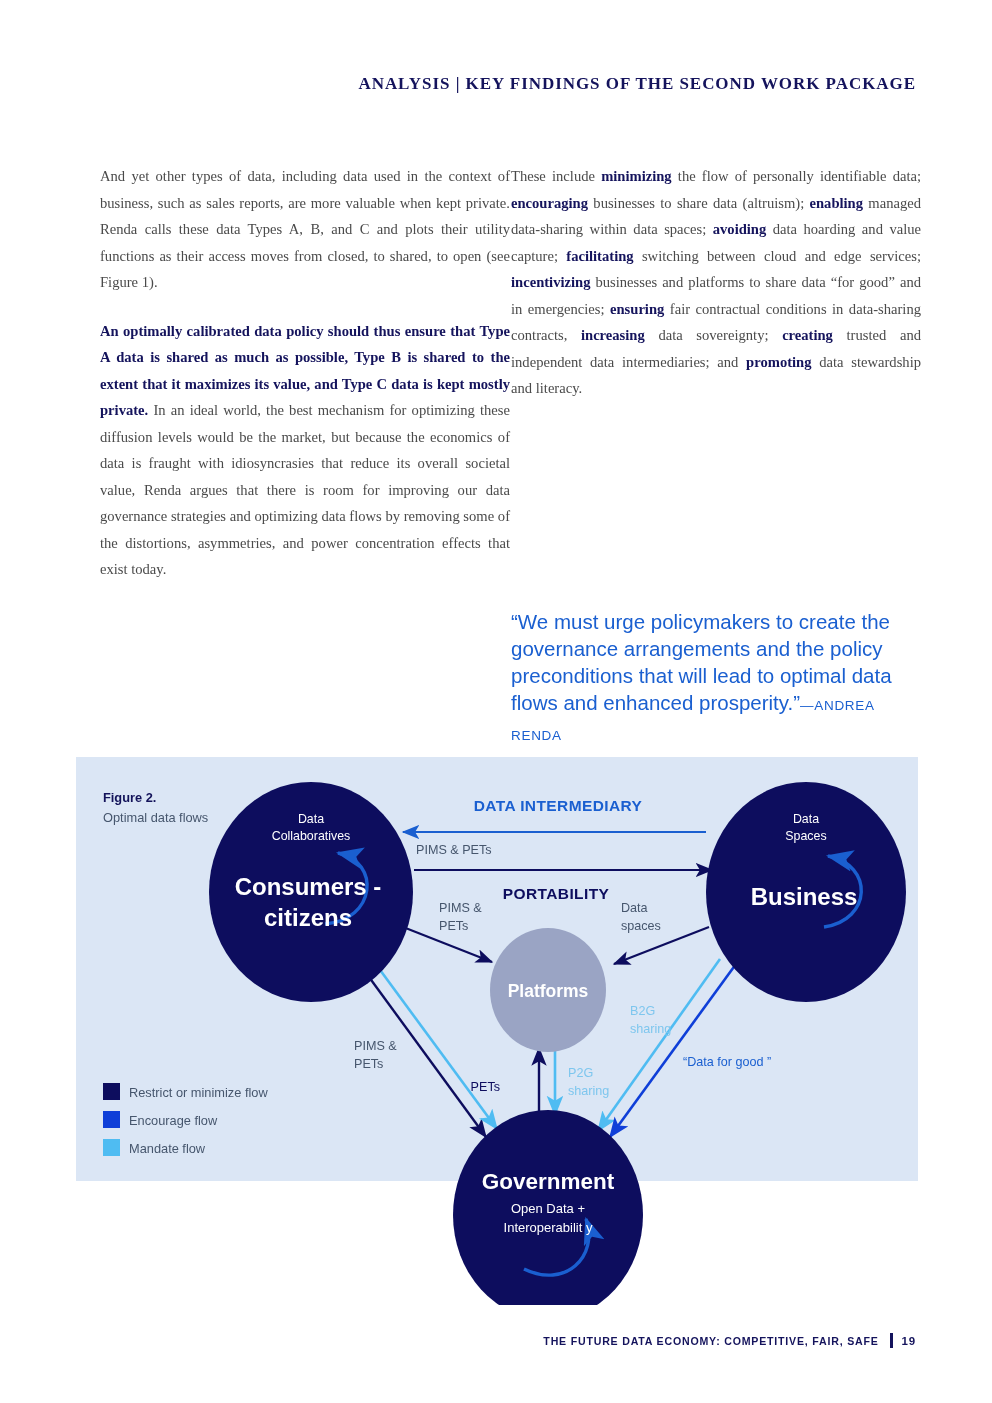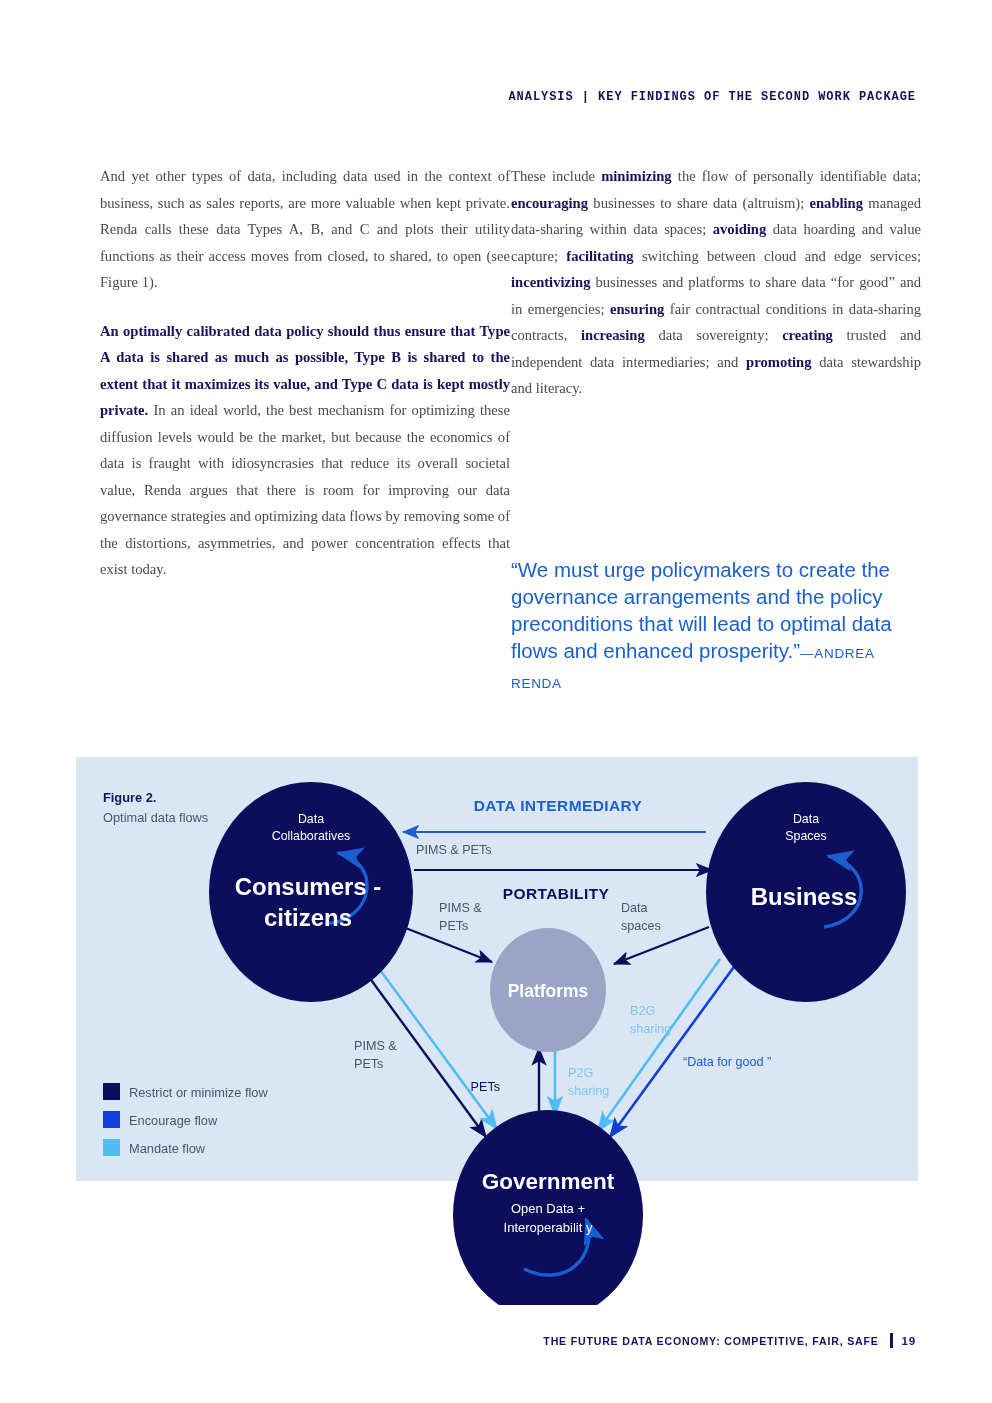--- a/index.html
+++ b/index.html
@@ -13,24 +13,24 @@
     height: 1403px;
     position: relative;
     font-family: "Liberation Serif", serif;
     color: #3b3b3b;
     overflow: hidden;
   }
 
   
   .running-head {
     position: absolute;
-    top: 90px;
+    top: 74px;
     right: 76px;
-    font-family: Liberation Mono, monospace;
-    font-size: 12px;
+    font-family: Liberation Serif, serif;
+    font-size: 17px;
     font-weight: bold;
     letter-spacing: 0.95px;
     color: #14135c;
     white-space: nowrap;
   }
 
   
   .col {
     position: absolute;
     top: 163px;
@@ -49,21 +49,21 @@
 
   b, strong {
     color: #14135c;
     font-weight: bold;
   }
 
   
   .pullquote {
     position: absolute;
     left: 511px;
-    top: 556px;
+    top: 608px;
     width: 418px;
     font-family: "Liberation Sans", sans-serif;
     font-size: 20.5px;
     line-height: 27px;
     color: #1a5fd0;
     font-weight: 400;
     text-align: left;
   }
   .pullquote .attrib {
     font-size: 13.5px;

